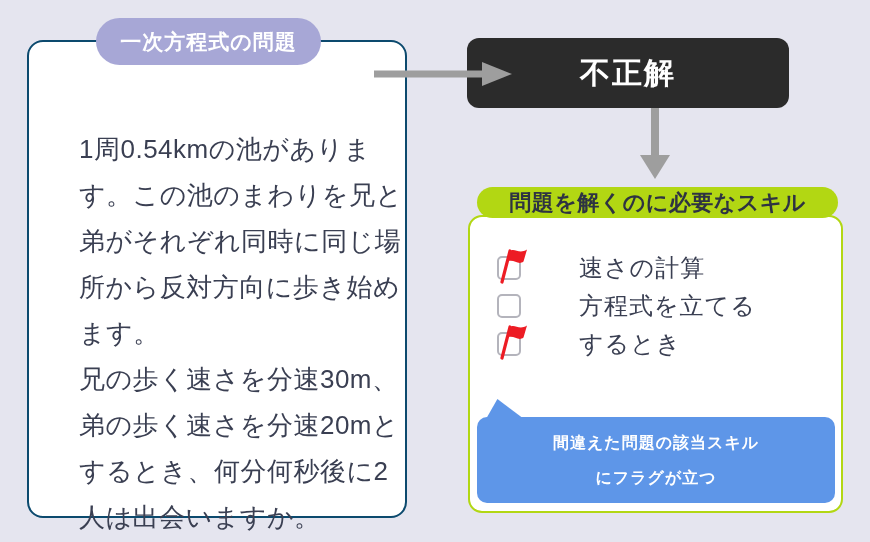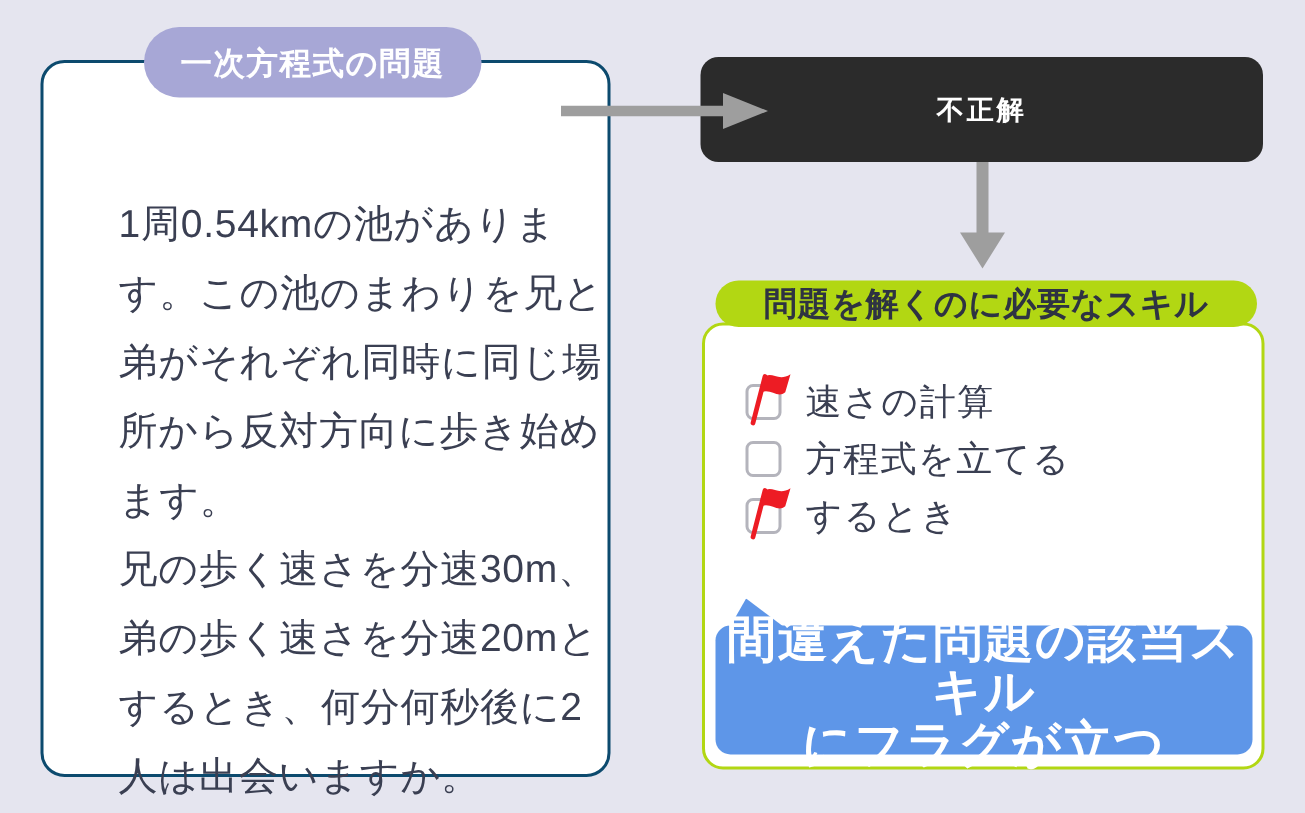--- a/index.html
+++ b/index.html
@@ -26,24 +26,24 @@
     z-index:3;
   }
   .problem-text{
     position:absolute;left:50px;top:84px;width:340px;
     font-size:26px;line-height:46px;color:#3a3f52;
     white-space:pre-line;letter-spacing:0.5px;
   }
 
   
   .result-box{
-    position:absolute;left:467px;top:38px;width:375px;height:70px;
+    position:absolute;left:467px;top:38px;width:322px;height:70px;
     background:#2b2b2b;border-radius:12px;
     display:flex;align-items:center;justify-content:center;
-    color:#ffffff;font-size:18px;font-weight:600;letter-spacing:2px;
+    color:#ffffff;font-size:30px;font-weight:600;letter-spacing:2px;
   }
 
   
   .arrow-right{position:absolute;left:372px;top:60px;z-index:4;}
   .arrow-down{position:absolute;left:638px;top:108px;z-index:2;}
 
   
   .skills-box{
     position:absolute;left:468px;top:215px;width:375px;height:298px;
     background:#ffffff;border:2px solid #b2d713;border-radius:14px;
@@ -51,36 +51,36 @@
   }
   .skills-header{
     position:absolute;left:477px;top:187px;width:361px;height:31px;
     background:#b2d713;border-radius:23px;
     display:flex;align-items:center;justify-content:center;
     color:#2e3342;font-size:22px;font-weight:700;letter-spacing:0.5px;
     z-index:3;
   }
   .skill-list{position:absolute;left:468px;top:249px;width:375px;z-index:2;}
   .skill-row{
-    display:flex;align-items:center;height:38px;padding-left:29px;
+    display:flex;align-items:center;height:38px;padding-left:29px;gap:42px;
   }
   .checkbox{
     position:relative;width:24px;height:24px;flex:0 0 24px;
     border:2px solid #b4b4bc;border-radius:5px;background:#ffffff;
     box-sizing:border-box;margin-right:16px;
   }
   .flag-svg{position:absolute;left:-7px;top:-14px;width:40px;height:42px;pointer-events:none;}
   .skill-label{font-size:24px;color:#3a3f52;letter-spacing:1px;}
 
   
   .callout{
     position:absolute;left:477px;top:417px;width:358px;height:86px;
     background:#5e96e8;border-radius:10px;
     display:flex;align-items:center;justify-content:center;text-align:center;
-    color:#ffffff;font-size:33px;font-weight:700;line-height:35px;
+    color:#ffffff;font-size:16px;font-weight:700;line-height:35px;
     white-space:pre-line;z-index:2;letter-spacing:1px;
   }
   .callout-tail{
     position:absolute;left:486px;top:399px;width:38px;height:20px;
     background:#5e96e8;
     clip-path:polygon(30% 0, 0 100%, 100% 100%);
     z-index:2;
   }
 </style>
 </head>

